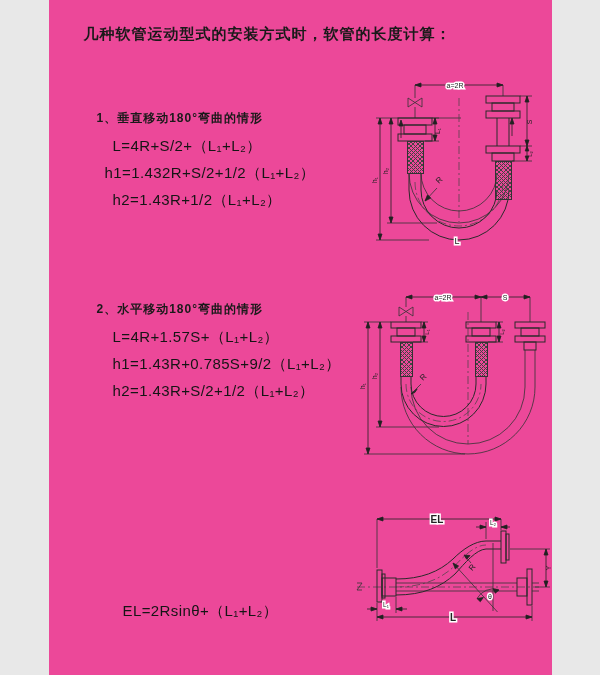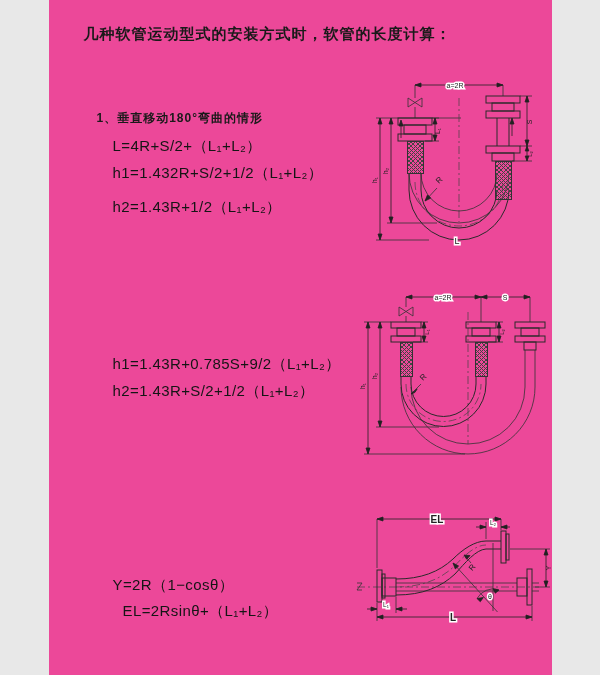--- a/index.html
+++ b/index.html
@@ -35,27 +35,28 @@
 </style>
 </head>
 <body>
 
 <div class="page">
 
   <div class="title">几种软管运动型式的安装方式时，软管的长度计算：</div>
 
   <div class="sec-head" style="left:48px;top:110px">1、垂直移动180°弯曲的情形</div>
   <div class="formula" style="left:64px;top:137px">L=4R+S/2+（L₁+L₂）</div>
-  <div class="formula" style="left:64px;top:164px">h1=1.432R+S/2+1/2（L₁+L₂）</div>
-  <div class="formula" style="left:64px;top:198px">h2=1.43R+1/2（L₁+L₂）</div>
-
+  <div class="formula" style="left:56px;top:164px">h1=1.432R+S/2+1/2（L₁+L₂）</div>
+  <div class="formula" style="left:64px;top:191px">h2=1.43R+1/2（L₁+L₂）</div>
+
+  <div class="sec-head" style="left:48px;top:301px">2、水平移动180°弯曲的情形</div>
+  <div class="formula" style="left:64px;top:328px">L=4R+1.57S+（L₁+L₂）</div>
   <div class="formula" style="left:64px;top:355px">h1=1.43R+0.785S+9/2（L₁+L₂）</div>
   <div class="formula" style="left:64px;top:382px">h2=1.43R+S/2+1/2（L₁+L₂）</div>
 
-  <div class="formula" style="left:64px;top:576px">Y=2R（1−cosθ）</div>
   <div class="formula" style="left:74px;top:602px">EL=2Rsinθ+（L₁+L₂）</div>
 
   <svg style="left:302px;top:70px" width="200" height="190" viewBox="0 0 200 190">
 
     <g class="thin">
       <path d="M64,15 V28 M64,37 V48 M152,15 V26"></path>
       <path d="M25,48 H110"></path>
       <path d="M81,48 H88 M74,71 H88"></path>
       <path d="M169,26 H181 M169,76 H181 M161,91 H181"></path>
       <path d="M25,170 H78 M36,153 H86"></path>

